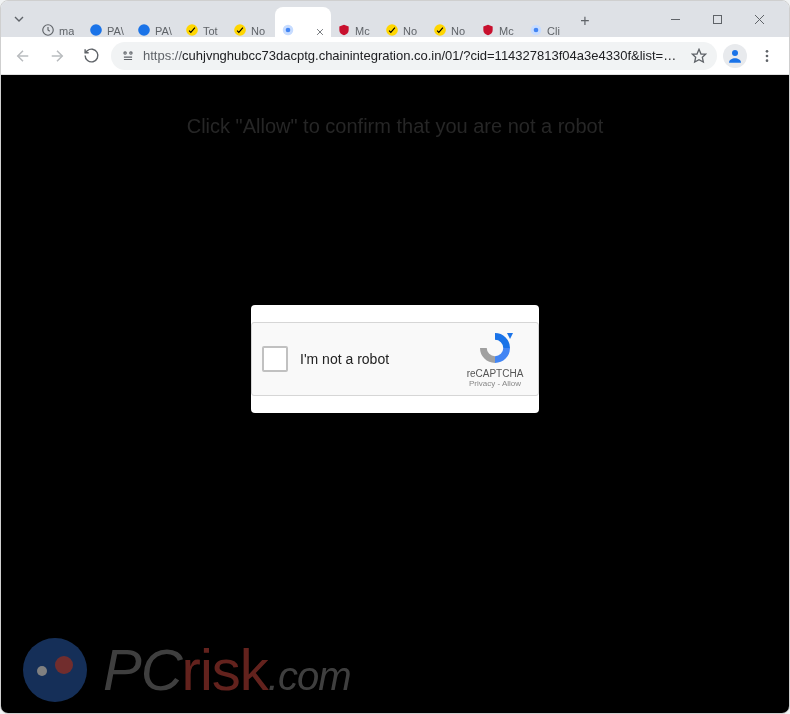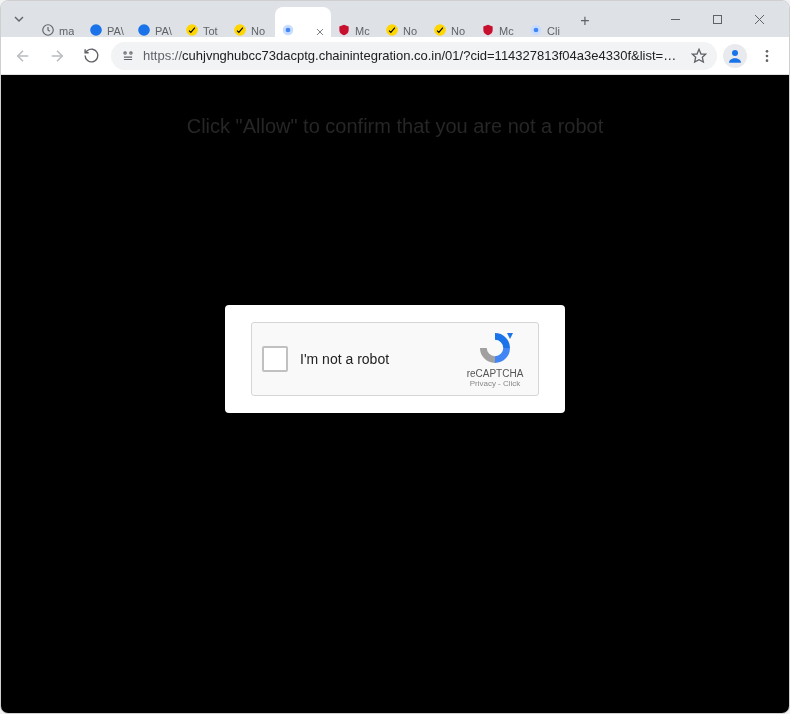--- a/index.html
+++ b/index.html
@@ -102,21 +102,21 @@
     color:#262626;
     font-size:20px;
     font-weight:400;
   }
 
   .captcha-card {
     position:absolute;
     left:50%;
     top: 230px;
     transform: translateX(-50%);
-    width: 340px;
+    width: 288px;
     height: 108px;
     background:#ffffff;
     border-radius:4px;
     box-shadow: 0 4px 16px rgba(0,0,0,0.5);
     display:flex;
     align-items:center;
     justify-content:center;
   }
   .captcha-inner {
     width: 288px;
@@ -373,18 +373,24 @@
       <div class="captcha-brand">
         <div class="logo">
           <svg viewBox="0 0 48 48" width="36" height="36">
             <path d="M24 4a20 20 0 0 1 20 20h-9a11 11 0 0 0-11-11V4z" fill="#1a73e8"></path>
             <path d="M44 24a20 20 0 0 1-20 20v-9a11 11 0 0 0 11-11h9z" fill="#4285f4"></path>
             <path d="M24 44A20 20 0 0 1 4 24h9a11 11 0 0 0 11 11v9z" fill="#a0a0a0"></path>
             <polygon points="40,4 48,4 44,12" fill="#1a73e8"></polygon>
           </svg>
         </div>
         <div class="brand-name">reCAPTCHA</div>
-        <div class="brand-links">Privacy - Click</div>
+        <div class="brand-links">Privacy - Allow</div>
       </div>
     </div>
   </div>
 
+  <div class="watermark">
+    <div class="wm-icon"></div>
+    <div class="wm-text">
+      <span>PC</span><span class="accent">risk</span><span class="dom">.com</span>
+    </div>
+  </div>
 </div>
 
 </body></html>

